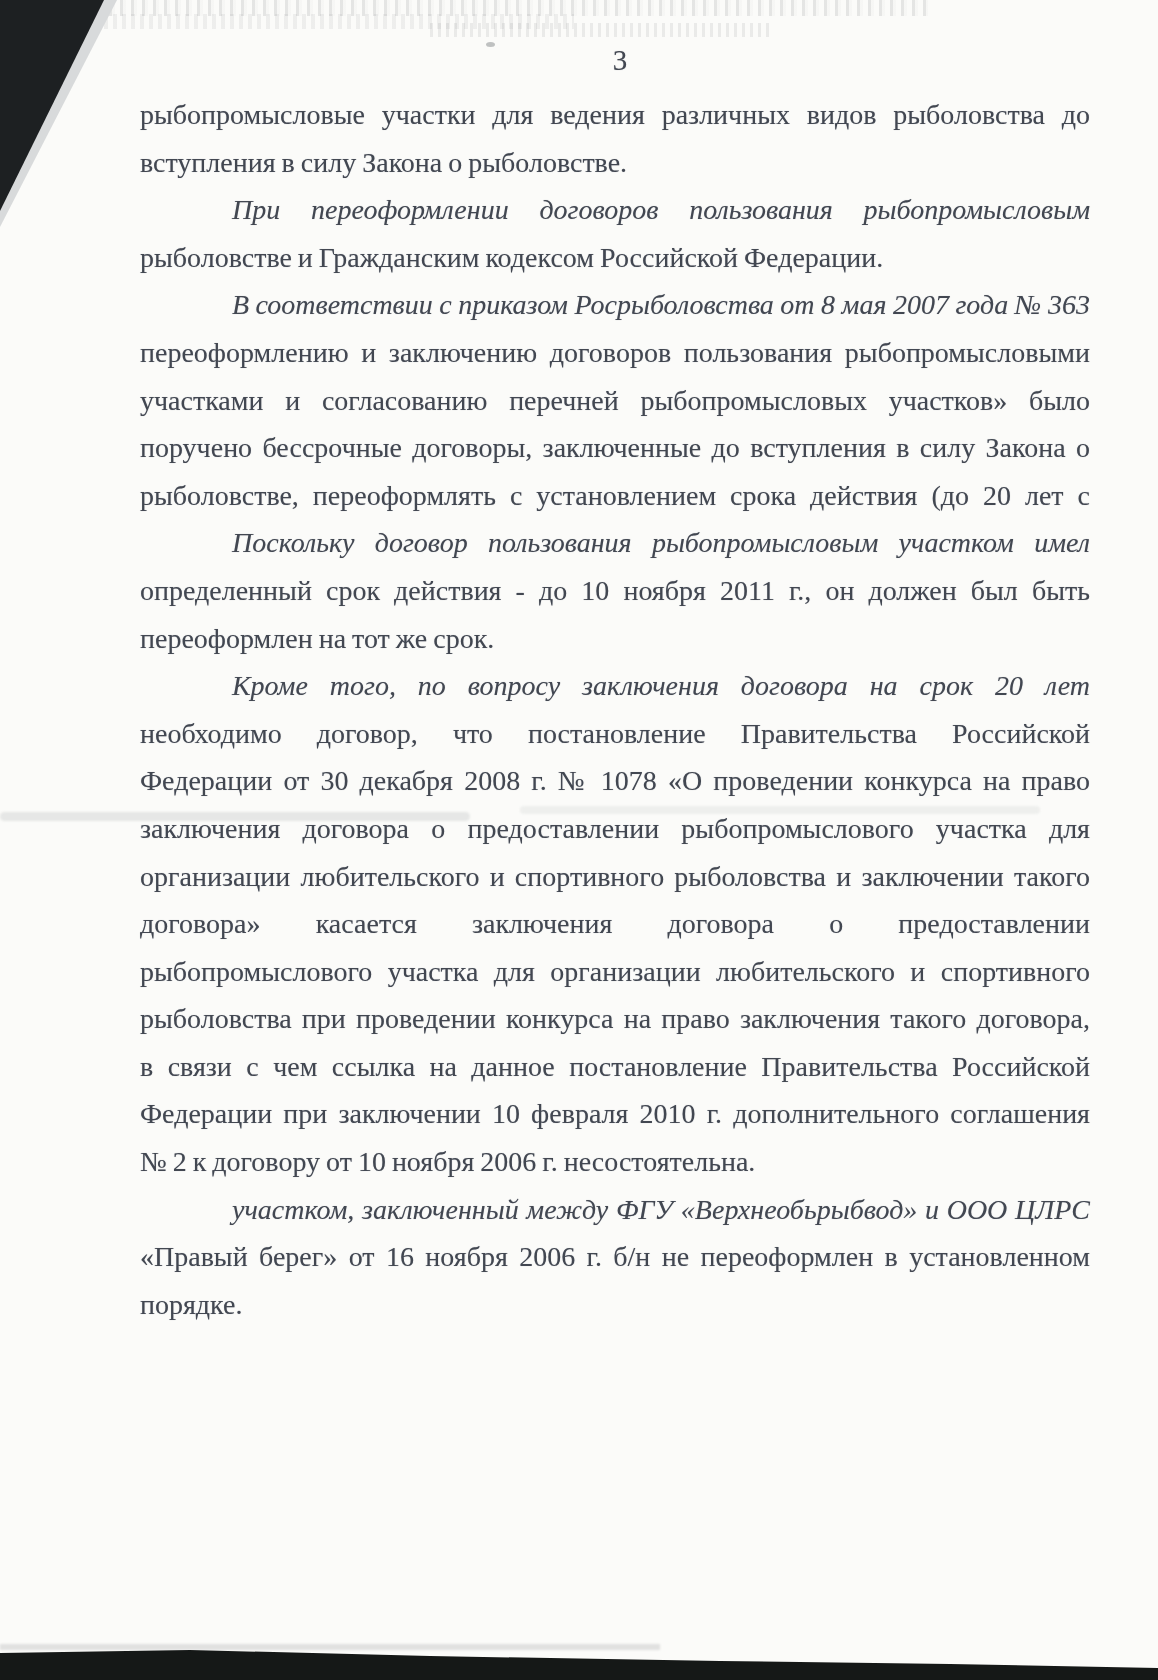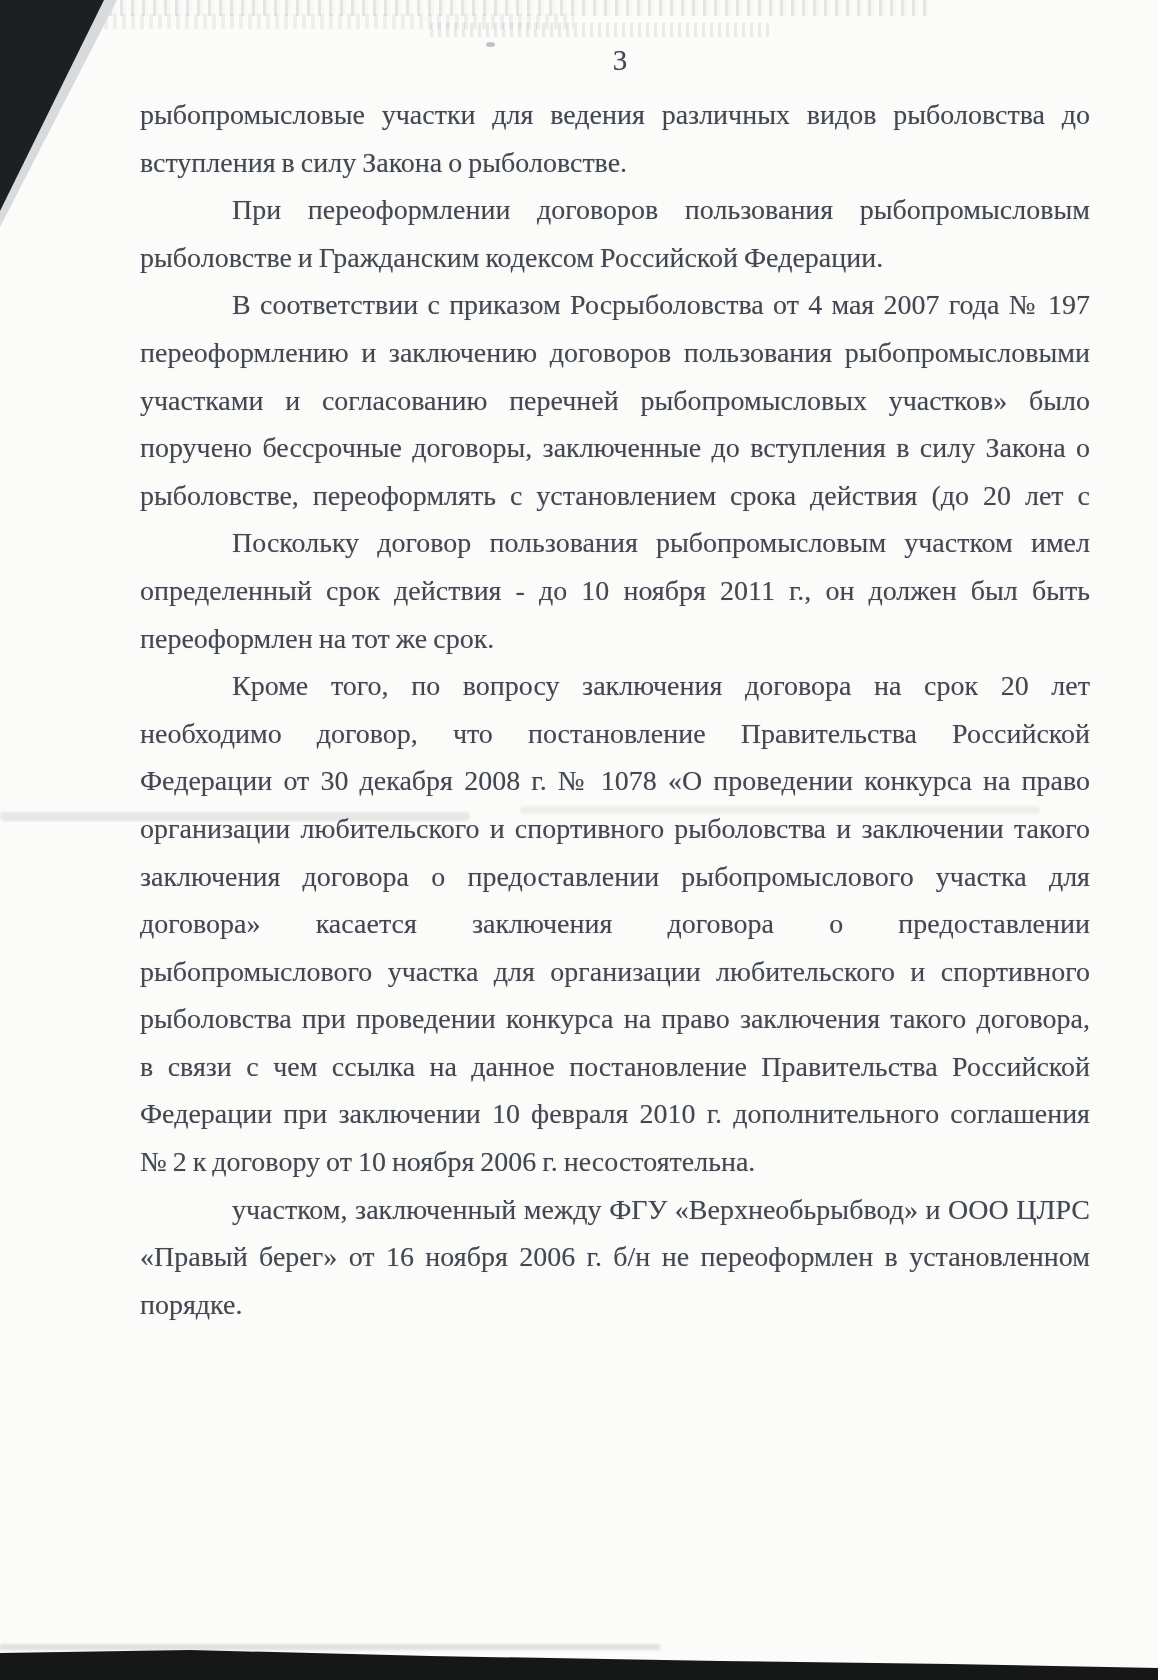--- a/index.html
+++ b/index.html
@@ -50,21 +50,21 @@
     text-align:center;font-size:29px;color:var(--ink);
     text-shadow:0 0 1px rgba(65,70,90,.35);}
   
   .textblock{position:absolute;left:140px;top:91px;width:950px;
     font-size:28px;color:var(--ink);
     text-shadow:0 0 1px rgba(62,70,92,.32);
     word-spacing:-1px;}
   .ln{height:47.6px;line-height:47.6px;white-space:nowrap;
     text-align:justify;text-align-last:justify;}
   .ln.end{text-align:right;text-align-last:left;white-space:normal;}
-  .para.indent .ln:first-child{text-indent:92px;}
+  .para.indent .ln:first-child{text-indent:92px;font-style:italic;}
 </style>
 </head>
 <body>
 
 <div class="sheet">
 
   <div class="noise noise-a"></div>
   <div class="noise noise-b"></div>
   <div class="noise noise-c"></div>
   <div class="noise speck"></div>
@@ -80,39 +80,39 @@
       <div class="ln">рыбопромысловые участки для ведения различных видов рыболовства до</div>
       <div class="ln end">вступления в силу Закона о рыболовстве.</div>
     </div>
 
     <div class="para indent">
       <div class="ln">При переоформлении договоров пользования рыбопромысловым</div>
       <div class="ln end">рыболовстве и Гражданским кодексом Российской Федерации.</div>
     </div>
 
     <div class="para indent">
-      <div class="ln">В соответствии с приказом Росрыболовства от 4 мая 2007 года № 197</div>
+      <div class="ln">В соответствии с приказом Росрыболовства от 8 мая 2007 года № 363</div>
       <div class="ln">переоформлению и заключению договоров пользования рыбопромысловыми</div>
       <div class="ln">участками и согласованию перечней рыбопромысловых участков» было</div>
       <div class="ln">поручено бессрочные договоры, заключенные до вступления в силу Закона о</div>
       <div class="ln">рыболовстве, переоформлять с установлением срока действия (до 20 лет с</div>
     </div>
 
     <div class="para indent">
       <div class="ln">Поскольку договор пользования рыбопромысловым участком имел</div>
       <div class="ln">определенный срок действия - до 10 ноября 2011 г., он должен был быть</div>
       <div class="ln end">переоформлен на тот же срок.</div>
     </div>
 
     <div class="para indent">
       <div class="ln">Кроме того, по вопросу заключения договора на срок 20 лет</div>
       <div class="ln">необходимо договор, что постановление Правительства Российской</div>
       <div class="ln">Федерации от 30 декабря 2008 г. № 1078 «О проведении конкурса на право</div>
+      <div class="ln">заключения договора о предоставлении рыбопромыслового участка для</div>
       <div class="ln">организации любительского и спортивного рыболовства и заключении такого</div>
-      <div class="ln">заключения договора о предоставлении рыбопромыслового участка для</div>
       <div class="ln">договора» касается заключения договора о предоставлении</div>
       <div class="ln">рыбопромыслового участка для организации любительского и спортивного</div>
       <div class="ln">рыболовства при проведении конкурса на право заключения такого договора,</div>
       <div class="ln">в связи с чем ссылка на данное постановление Правительства Российской</div>
       <div class="ln">Федерации при заключении 10 февраля 2010 г. дополнительного соглашения</div>
       <div class="ln end">№ 2 к договору от 10 ноября 2006 г. несостоятельна.</div>
     </div>
 
     <div class="para indent">
       <div class="ln">участком, заключенный между ФГУ «Верхнеобьрыбвод» и ООО ЦЛРС</div>

